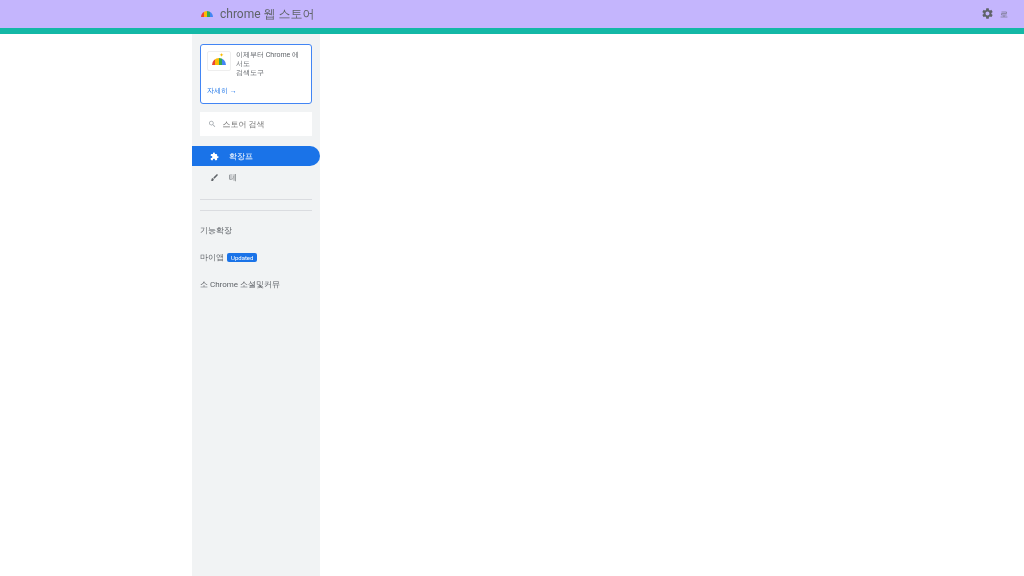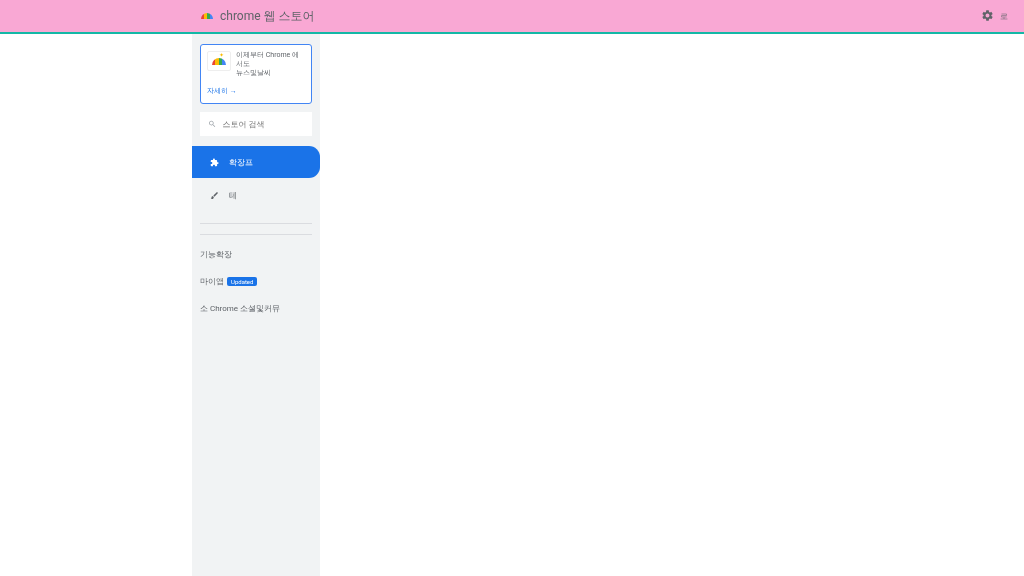--- a/index.html
+++ b/index.html
@@ -12,22 +12,22 @@
       background: #fff;
       width: 1024px;
       height: 576px;
       overflow: hidden;
     }
     .header {
       height: 34px;
       display: flex;
       align-items: center;
       padding: 0 16px 0 200px;
-      border-bottom: 2px solid #14b8a6;
-      background: #f9a8d4;
+      border-bottom: 6px solid #14b8a6;
+      background: #c4b5fd;
       position: relative;
     }
     .header-logo-box {
       width: 13px;
       height: 13px;
       display: flex;
       align-items: center;
       justify-content: center;
       margin-right: 7px;
     }
@@ -152,21 +152,21 @@
       color: #5f6368;
       background: transparent;
       width: 100%;
     }
     .nav-tabs {
       margin-bottom: 12px;
     }
     .nav-tab {
       display: flex;
       align-items: center;
-      height: 32px;
+      height: 20px;
       padding: 0 10px;
       font-size: 8px;
       color: #5f6368;
       border-radius: 11px;
       margin-bottom: 1px;
       cursor: pointer;
       text-align: center;
     }
     .nav-tab.active {
       background: #1a73e8;
@@ -252,21 +252,21 @@
 
       <div class="promo-card">
         <div class="promo-top">
           <div class="promo-icon">
             <div class="mini-rainbow">
                 <span class="star">✦</span>
               </div>
           </div>
           <div class="promo-text">
             <span>이제부터 Chrome 에서도</span><br>
-            <span>뉴스및날씨</span>
+            <span>검색도구</span>
           </div>
         </div>
         <span class="promo-link">자세히 →</span>
       </div>
 
       <div class="search-box">
         <svg viewBox="0 0 24 24">
             <path d="M15.5 14h-.79l-.28-.27C15.41 12.59 16 11.11 16 9.5 16 5.91 13.09 3 9.5 3S3 5.91 3 9.5 5.91 16 9.5 16c1.61 0 3.09-.59 4.23-1.57l.27.28v.79l5 4.99L20.49 19l-4.99-5zm-6 0C7.01 14 5 11.99 5 9.5S7.01 5 9.5 5 14 7.01 14 9.5 11.99 14 9.5 14z"></path>
           </svg>
         <input class="search-input" placeholder="스토어 검색" style="">

